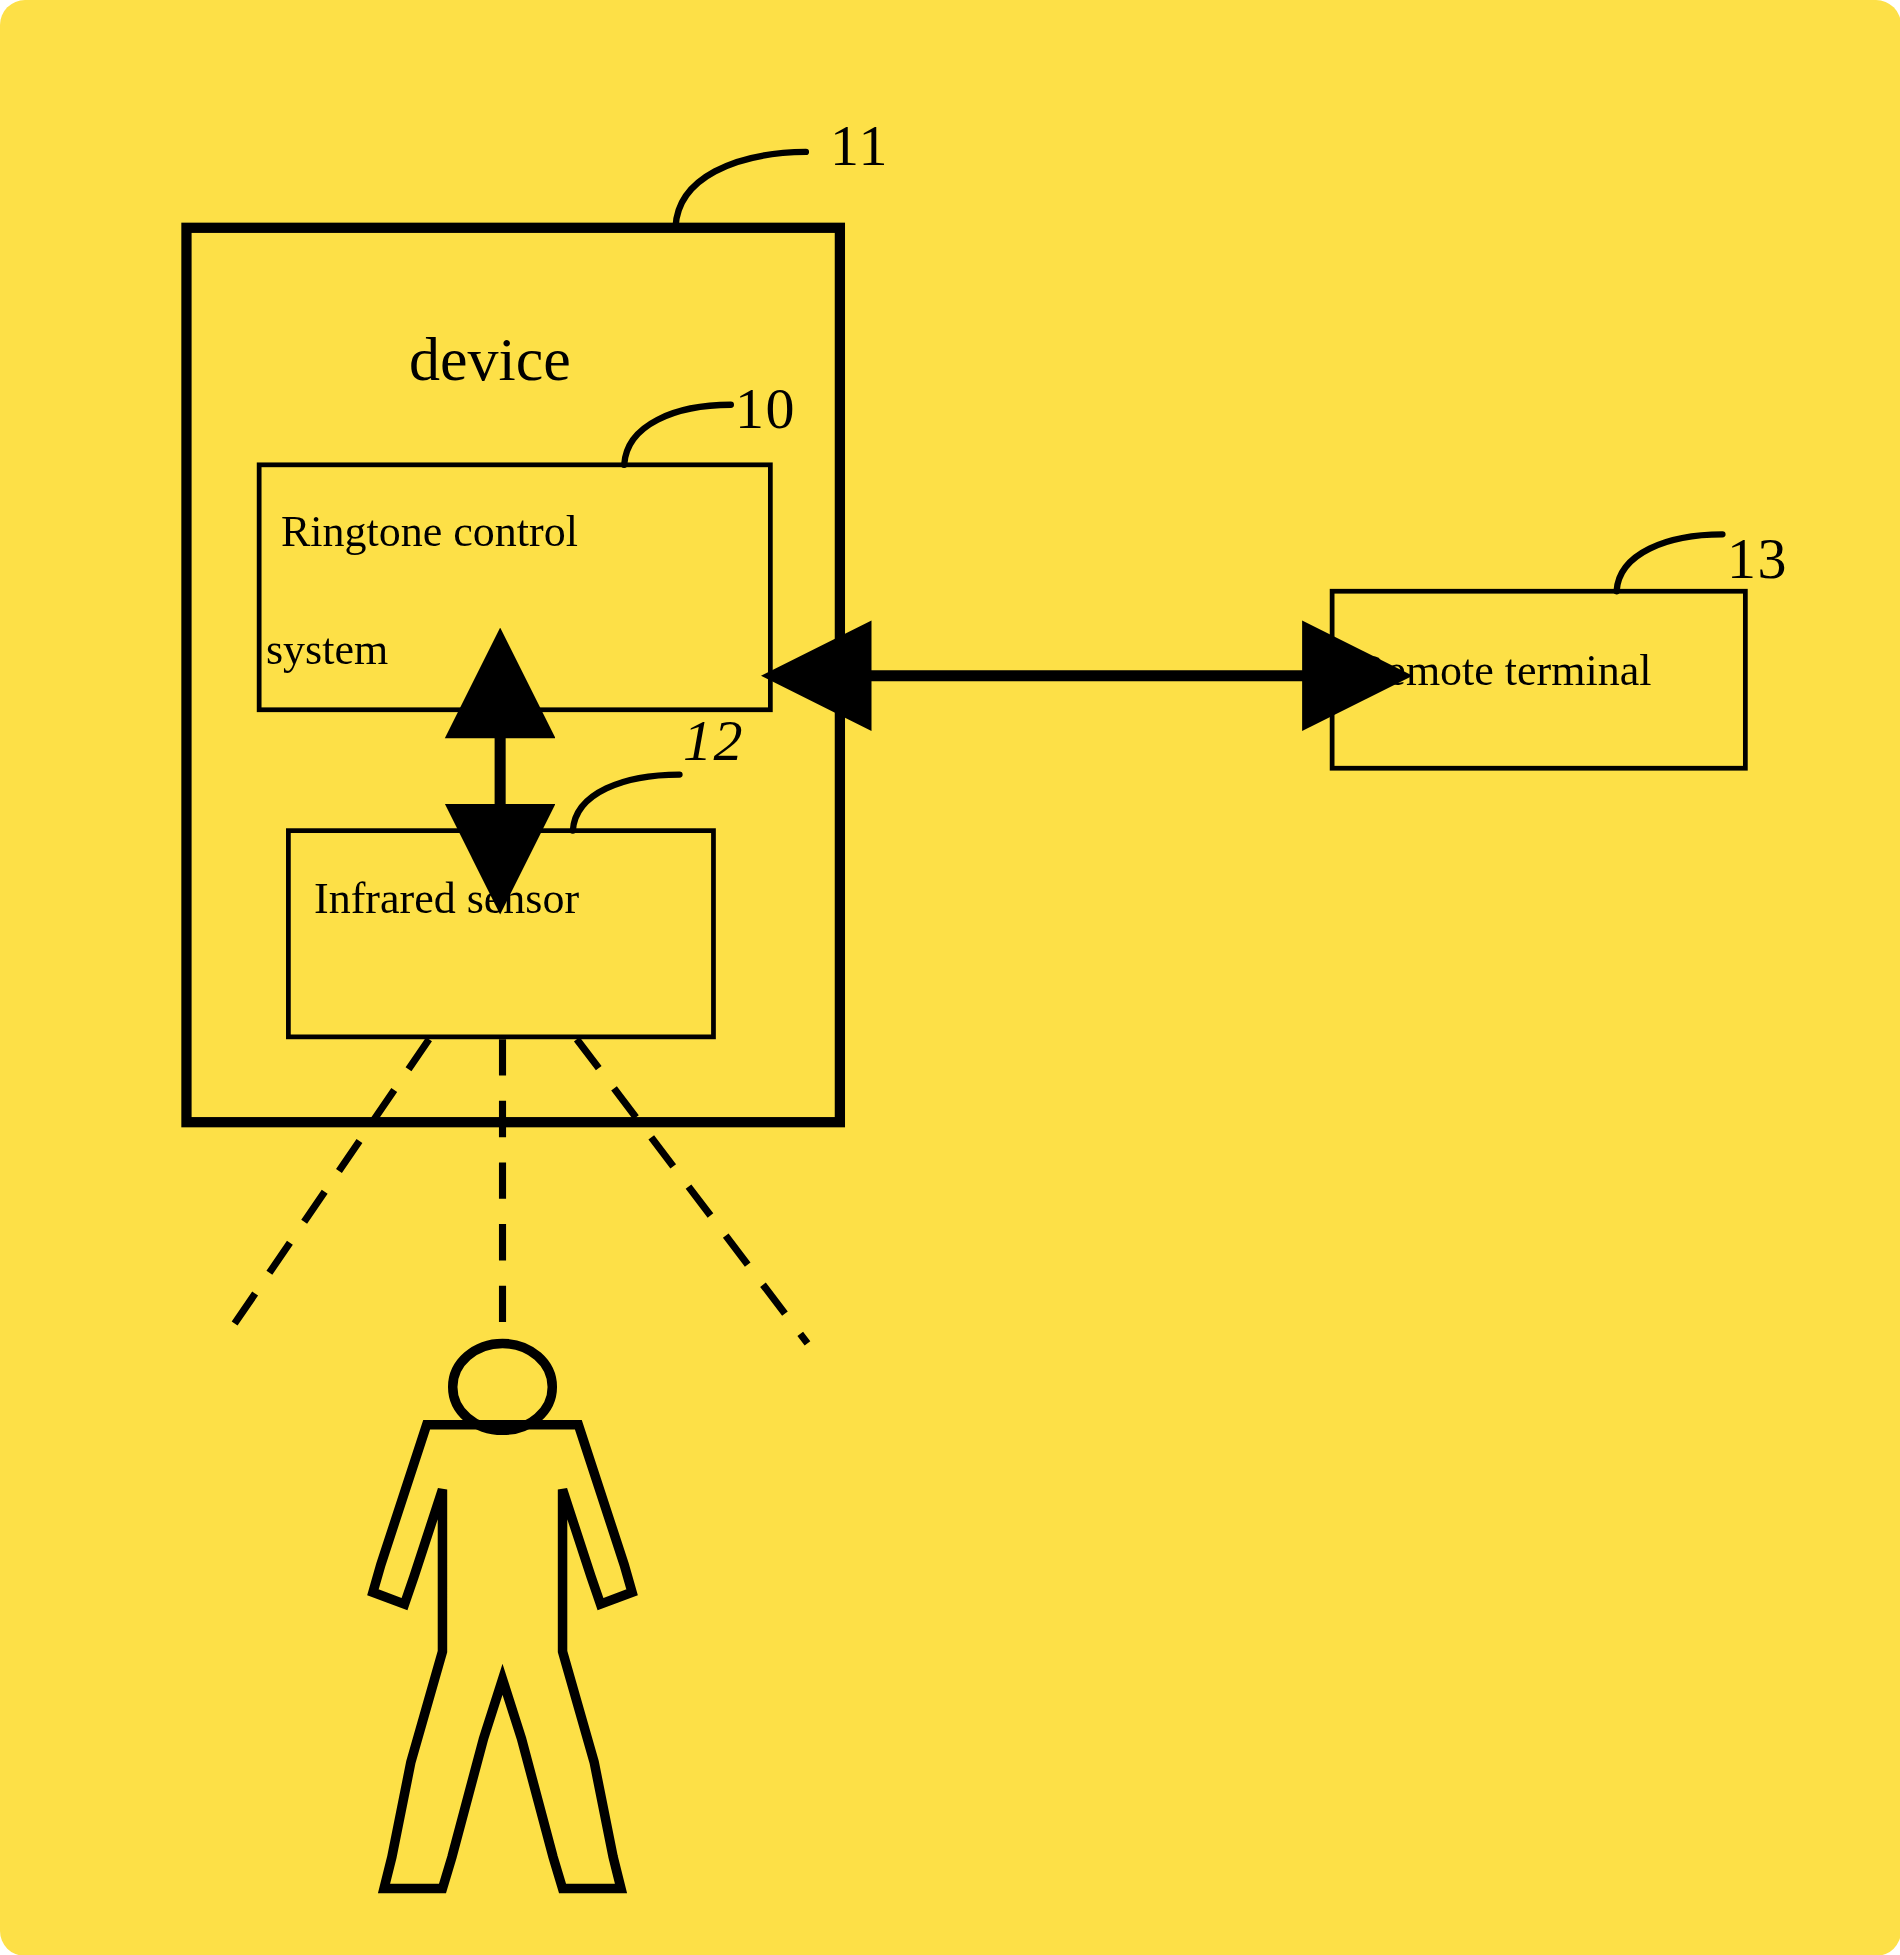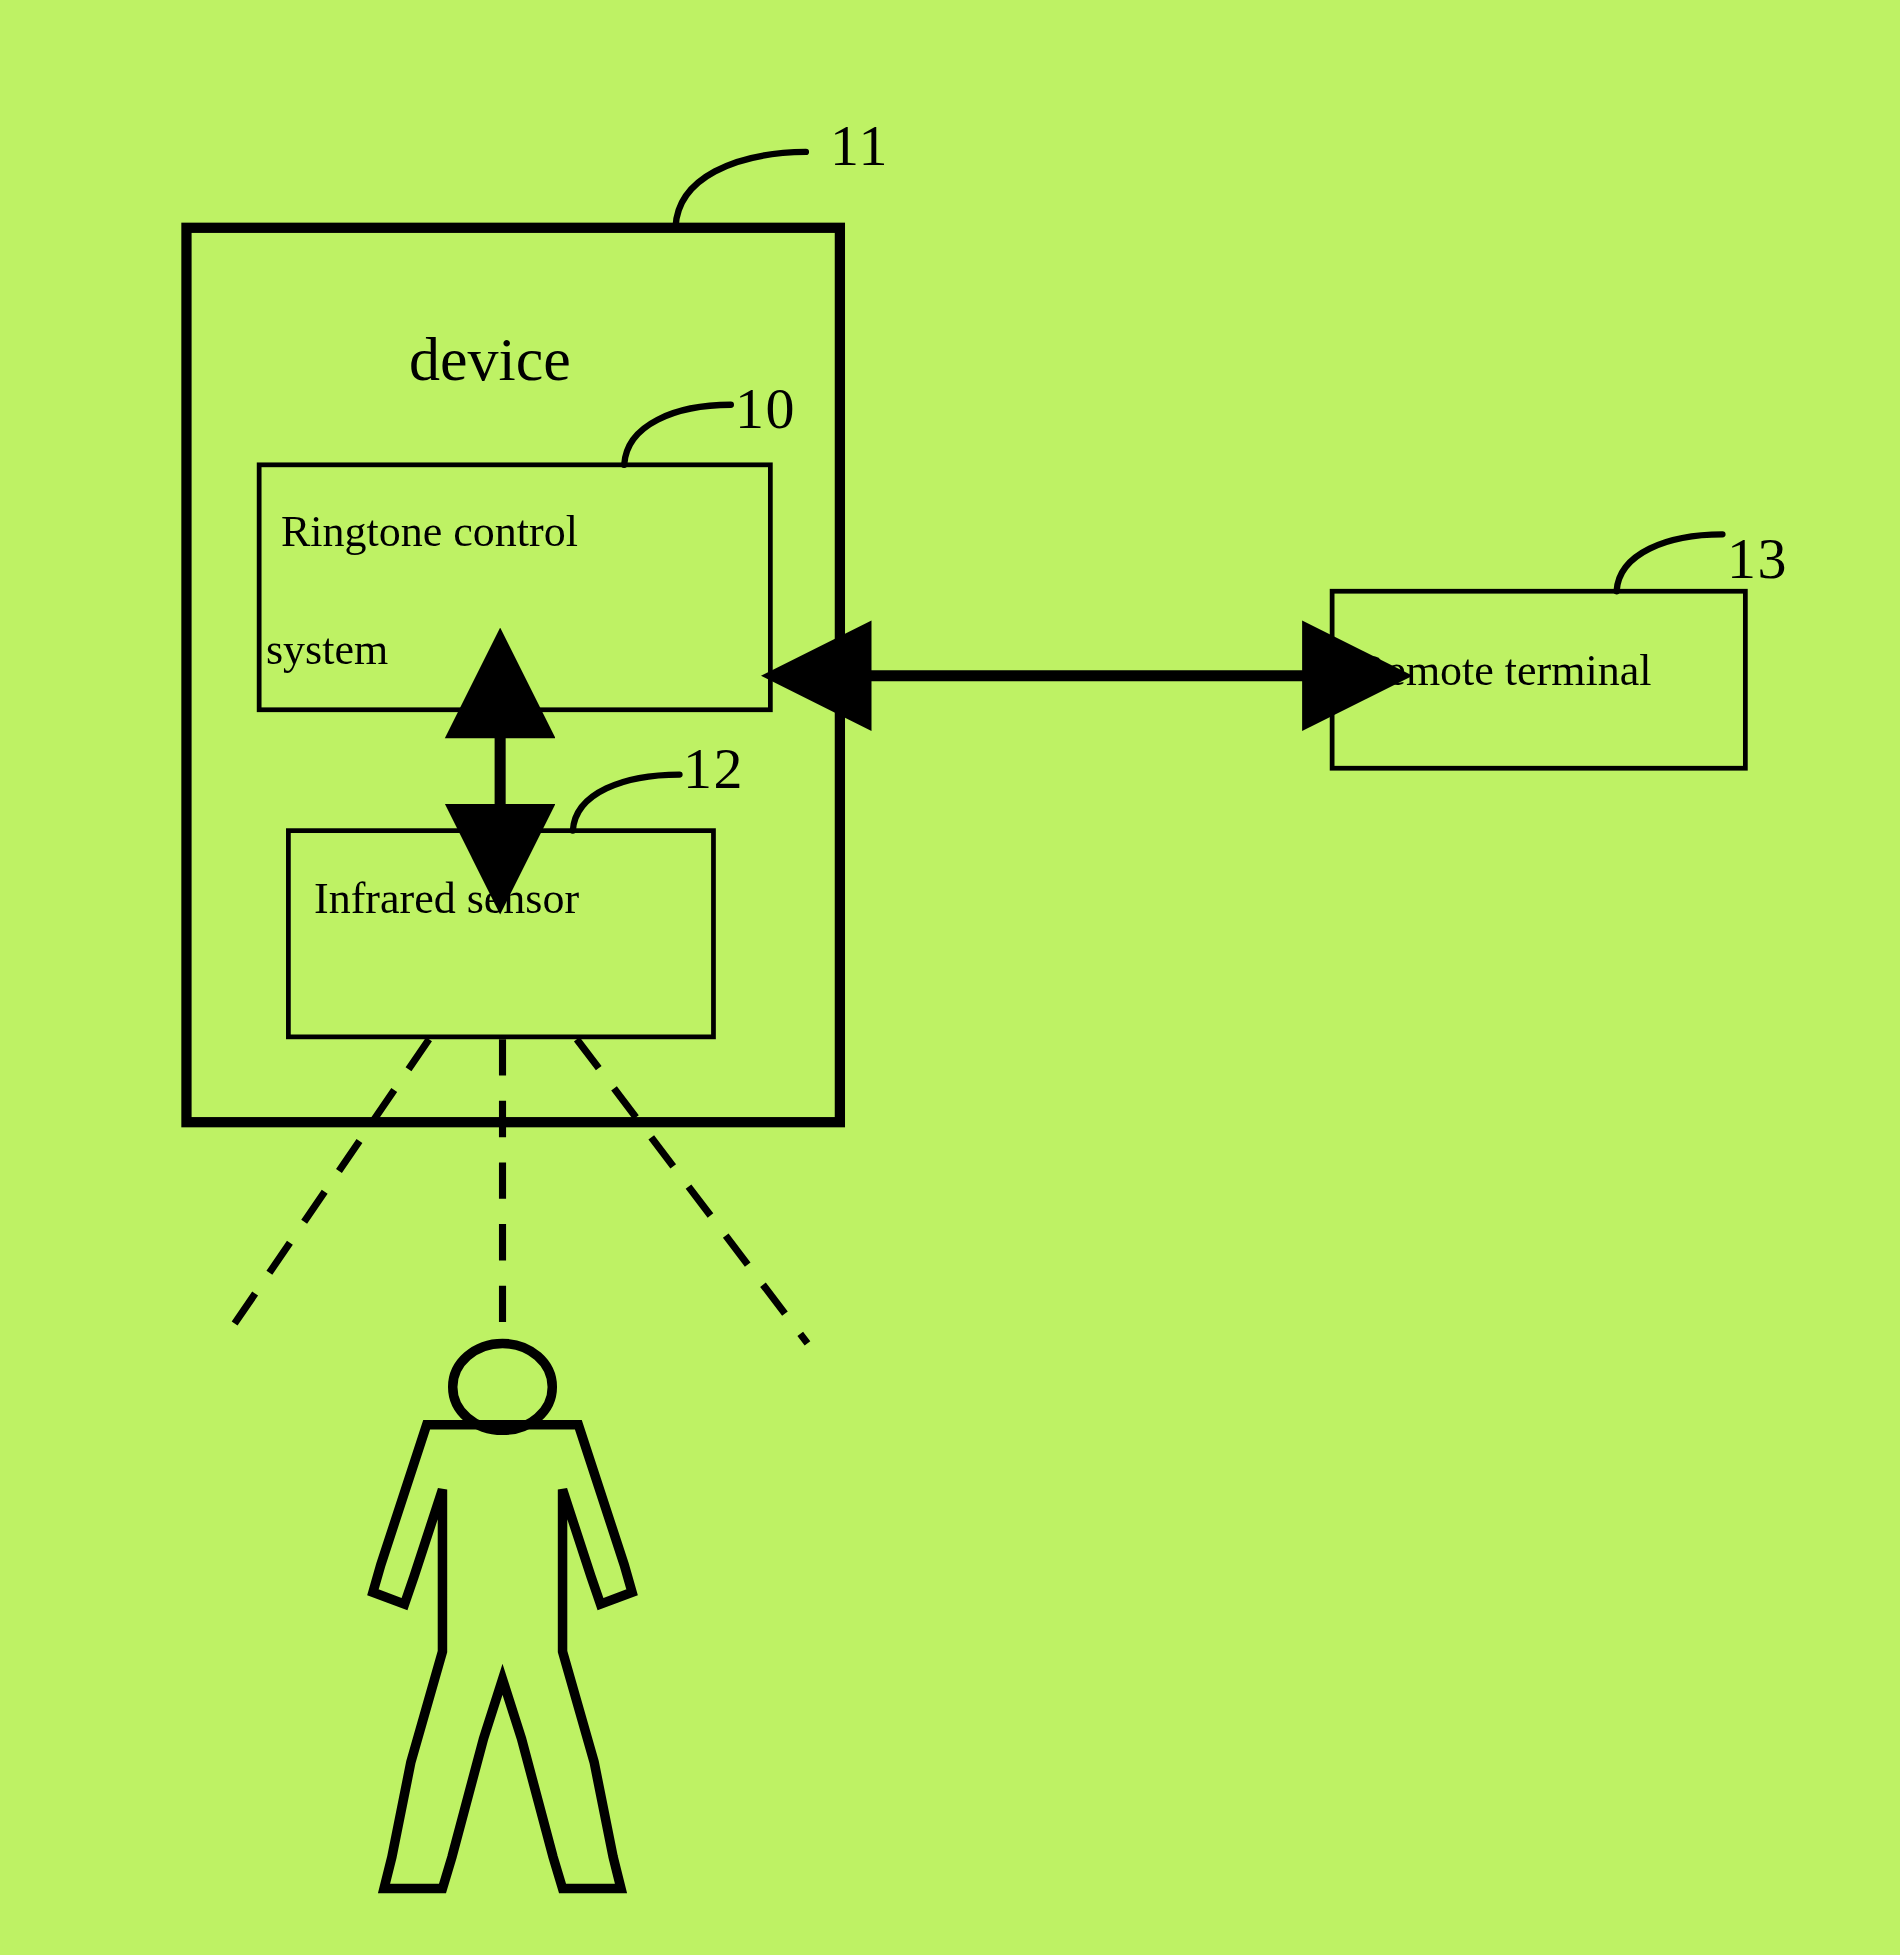--- a/index.html
+++ b/index.html
@@ -8,22 +8,23 @@
     padding: 0;
     background: #ffffff;
   }
   body {
     font-family: "Liberation Serif", "DejaVu Serif", serif;
   }
   #figure-root {
     position: relative;
     width: 1901px;
     height: 1956px;
-    background: #bef264;
+    background: #fde047;
     overflow: hidden;
+    border-radius: 25px;
   }
   #figure-svg {
     position: absolute;
     top: 0;
     left: 0;
     width: 1901px;
     height: 1956px;
   }
   .lbl {
     position: absolute;
@@ -125,21 +126,21 @@
   <div class="lbl ref-num" style="left:830px; top:117px;">11</div>
 
   <div class="lbl device-title" style="left:409px; top:304px;">device</div>
 
   <div class="lbl ref-num" style="left:735px; top:380px;">10</div>
 
   <div class="lbl box-title" style="left:281px; top:510px;">Ringtone control</div>
 
   <div class="lbl box-title" style="left:266px; top:628px;">system</div>
 
-  <div class="lbl ref-num" style="left:683px; top:740px;">12</div>
+  <div class="lbl ref-num" style="left:683px; top:712px;font-style:italic;">12</div>
 
   <div class="lbl box-title" style="left:314px; top:877px;">Infrared sensor</div>
 
   <div class="lbl ref-num" style="left:1727px; top:507px;margin-top:23px;">13</div>
 
   <div class="lbl box-title" style="left:1357px; top:649px;">Remote terminal</div>
 
 </div>
 
 

